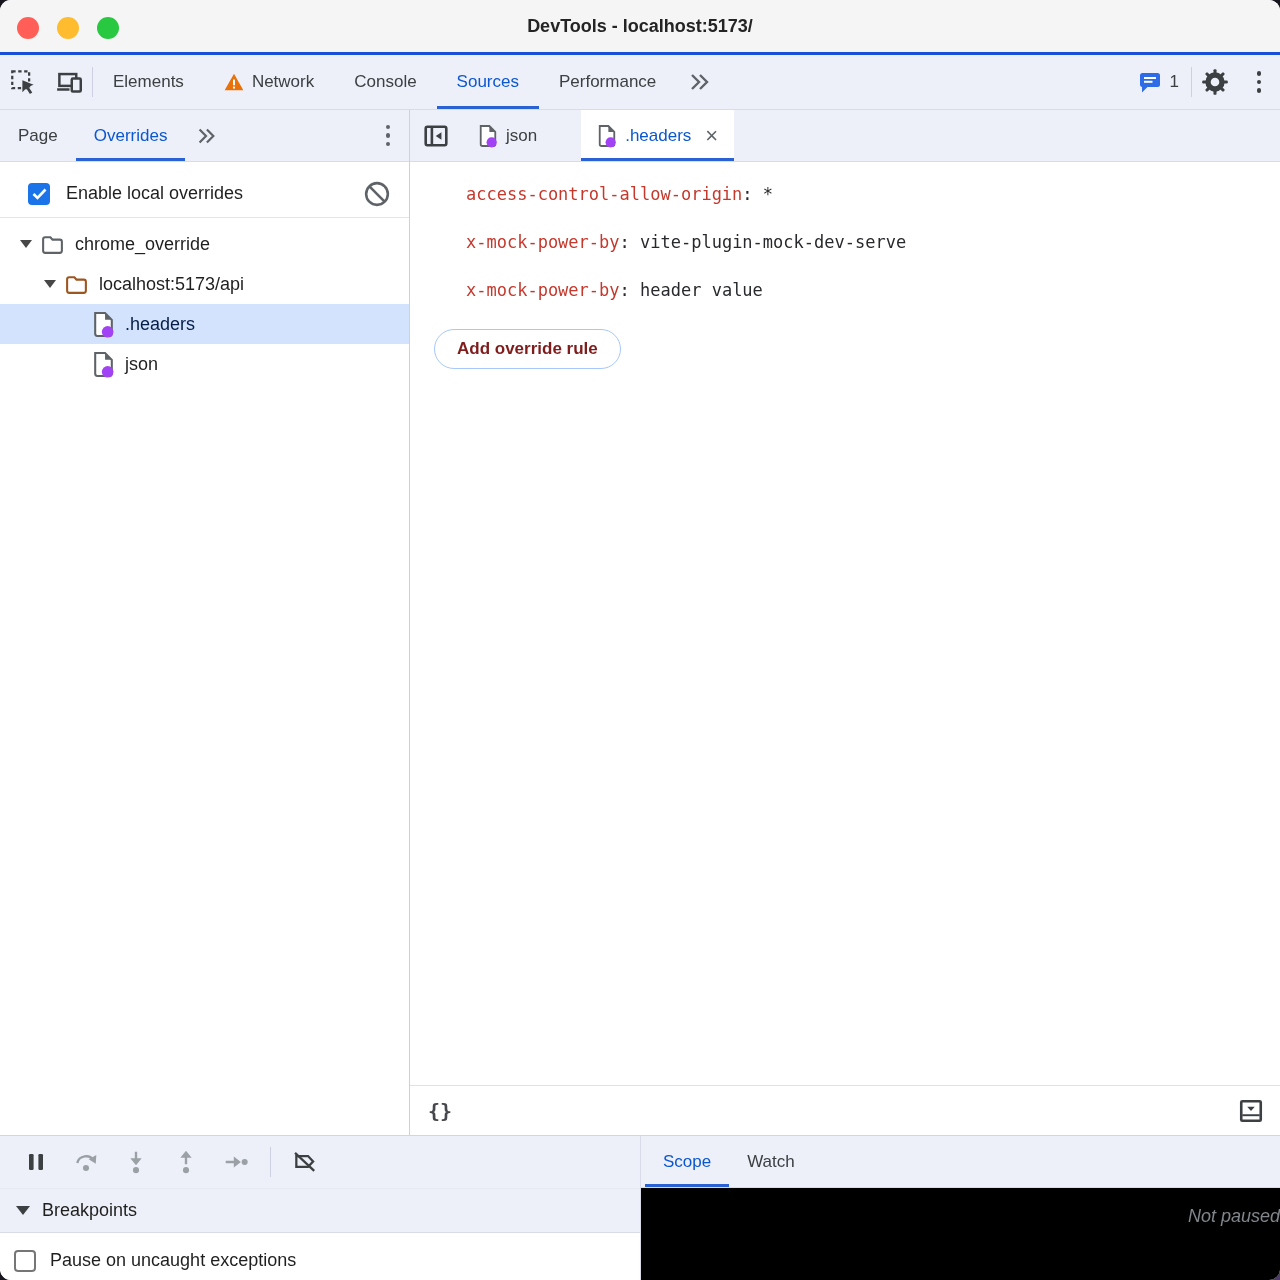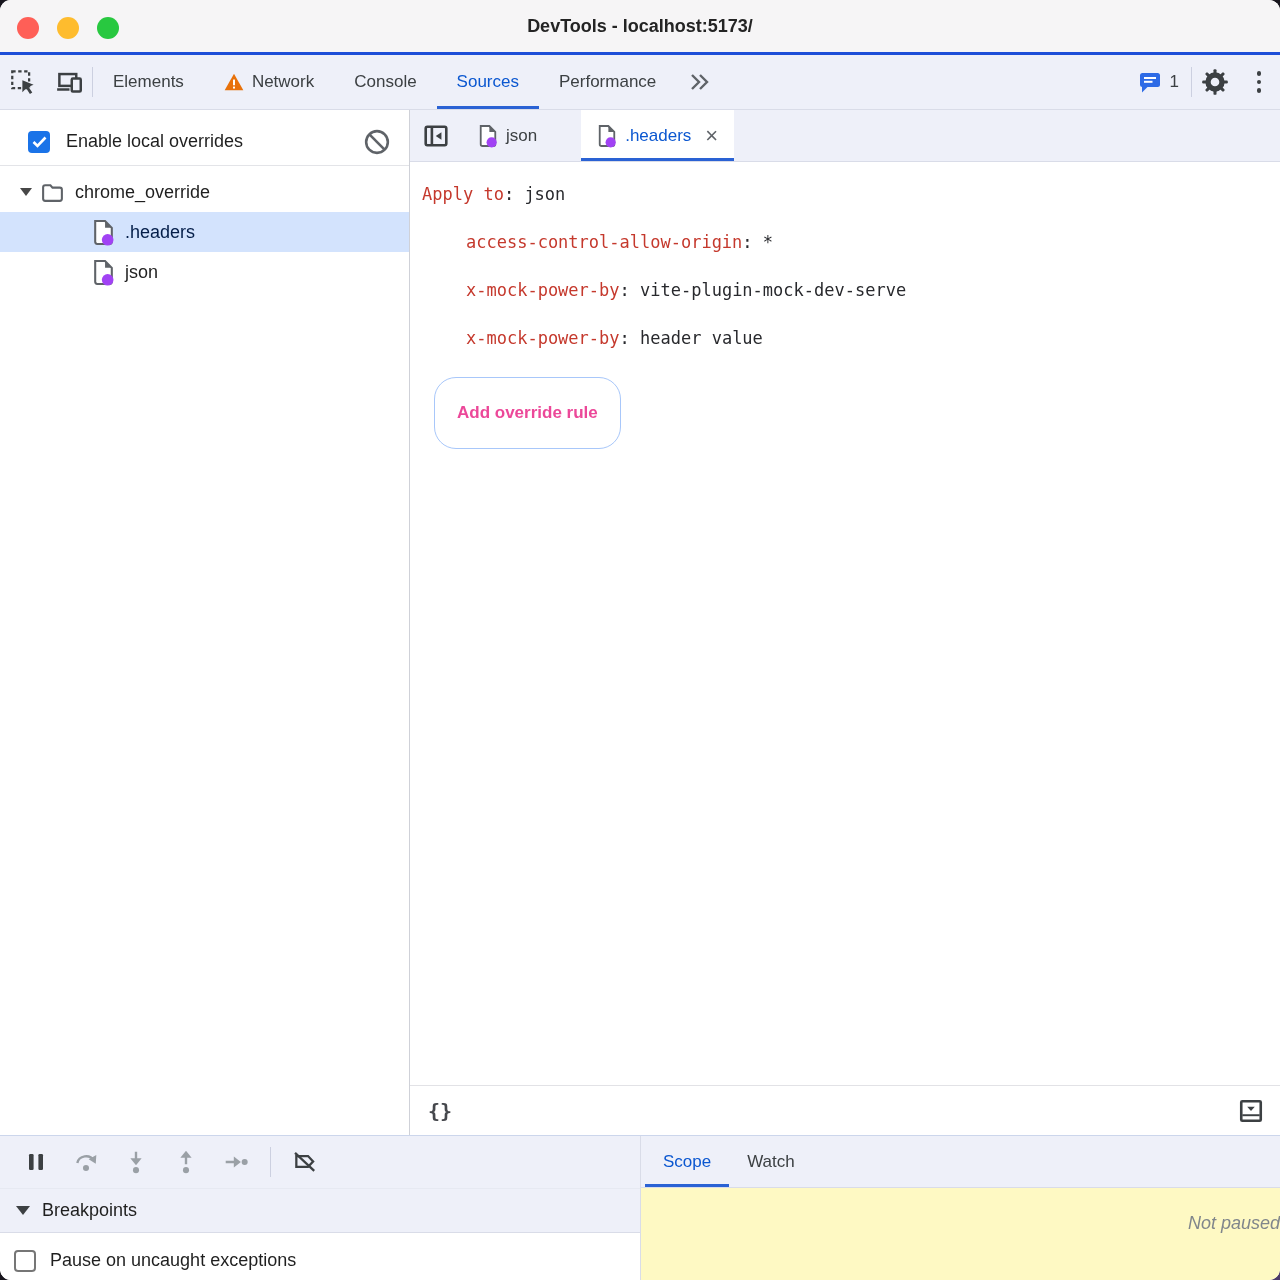--- a/index.html
+++ b/index.html
@@ -99,22 +99,22 @@
   .code-area { flex:1 1 auto; padding:8px 0 0 12px; overflow:hidden; }
   .code-line {
     font-family:"DejaVu Sans Mono","Liberation Mono",monospace;
     font-size:17px; height:48px; line-height:48px; white-space:pre;
   }
   .code-line.indented { padding-left:44px; }
   .hname { color:#c5392d; }
   .hpunct, .hvalue { color:#28292d; }
   .add-rule-btn {
     display:inline-block; margin:15px 0 0 12px;
-    padding:25px 22px; border:1.5px solid #a8c7fa; border-radius:22px;
-    color:#ec4899; font-size:17px; font-weight:bold; background:#fff; cursor:pointer;
+    padding:9px 22px; border:1.5px solid #a8c7fa; border-radius:22px;
+    color:#7f1d1d; font-size:17px; font-weight:bold; background:#fff; cursor:pointer;
   }
   .learn-more {
     display:inline-block; margin:17px 0 0 12px;
     font-size:18px; color:#0b57d0; text-decoration:underline; cursor:pointer;
   }
   
   .ed-statusbar {
     height:50px; flex:0 0 50px; border-top:1px solid #e2e2e6;
     display:flex; align-items:center; padding:0 16px 0 18px;
   }
@@ -134,21 +134,21 @@
   .dbg-sep { width:1px; height:30px; background:#ccd0e0; margin:0 6px; }
   .breakpoints-row {
     height:45px; flex:0 0 45px; background:#eef0f9;
     border-top:1px solid #e6e9f2; border-bottom:1px solid #d9dce8;
     display:flex; align-items:center; padding-left:16px; gap:12px; cursor:pointer;
   }
   .breakpoints-row .twisty { width:0; height:0; border-left:7px solid transparent; border-right:7px solid transparent; border-top:9px solid #3c4043; }
   .breakpoints-label { font-size:18px; color:#1f1f1f; }
   .pause-row { flex:1 1 auto; background:#fff; display:flex; align-items:center; padding-left:14px; gap:14px;margin-top:8px; }
   .pause-label { font-size:18px; color:#1f1f1f; }
-  .bp-right { flex:1 1 auto; display:flex; flex-direction:column; background:#fef9c3;gap:7px; }
+  .bp-right { flex:1 1 auto; display:flex; flex-direction:column; background:#000000; }
   .scope-strip { height:52px; flex:0 0 52px; background:#eef0f9; border-bottom:1px solid #d9dce8; display:flex; align-items:stretch; padding-left:4px; }
   .not-paused { text-align:right; padding-top:18px; font-size:18px; font-style:italic; color:#80868b; }
   svg { display:block; }
 </style>
 </head>
 <body>
 
 <div class="window">
 
   <div class="titlebar">
@@ -244,20 +244,41 @@
         <i></i>
           <i></i>
           <i></i>
       </div>
     </div>
   </div>
 
   <div class="main-row">
 
     <div class="sidebar">
+      <div class="tabstrip">
+        <div class="pane-tab">
+          <span>Page</span>
+        </div>
+        <div class="pane-tab active">
+          <span>Overrides</span>
+        </div>
+        <div class="strip-icon">
+          <span>
+            <svg width="22" height="22" viewBox="0 0 24 24" fill="none" stroke="#5f6368" stroke-width="2.4">
+              <path d="M5 5 l7 7 -7 7"></path>
+                <path d="M13 5 l7 7 -7 7"></path>
+            </svg>
+          </span>
+        </div>
+        <div class="kebab" style="margin-left:auto;">
+          <i style="background:#5f6368"></i>
+            <i style="background:#5f6368"></i>
+            <i style="background:#5f6368"></i>
+        </div>
+      </div>
 
       <div class="enable-row">
         <div class="checkbox">
           <svg width="15" height="12" viewBox="0 0 15 12">
               <polyline points="1.5,6 5.5,10 13.5,1.5" fill="none" stroke="#fff" stroke-width="2.6"></polyline>
             </svg>
         </div>
         <span class="enable-label">Enable local overrides</span>
         <div class="block-btn">
           <span>
@@ -272,20 +293,29 @@
       <div class="tree">
         <div class="tree-row tr-depth0">
           <span class="twisty"></span>
           <span>
             <svg width="25" height="25" viewBox="0 0 24 24" fill="none" stroke="#5f6368" stroke-width="2">
               <path d="M3 7 a2 2 0 0 1 2 -2 h5 l2 2.3 h7 a2 2 0 0 1 2 2 v8.7 a2 2 0 0 1 -2 2 H5 a2 2 0 0 1 -2 -2 Z"></path>
             </svg>
           </span>
           <span class="tree-label">chrome_override</span>
         </div>
+        <div class="tree-row tr-depth1">
+          <span class="twisty"></span>
+          <span>
+            <svg width="25" height="25" viewBox="0 0 24 24" fill="none" stroke="#9c5620" stroke-width="2">
+              <path d="M3 7 a2 2 0 0 1 2 -2 h5 l2 2.3 h7 a2 2 0 0 1 2 2 v8.7 a2 2 0 0 1 -2 2 H5 a2 2 0 0 1 -2 -2 Z"></path>
+            </svg>
+          </span>
+          <span class="tree-label">localhost:5173/api</span>
+        </div>
         <div class="tree-row tr-depth2 selected">
           <span>
             <svg width="23" height="27" viewBox="0 0 22 26">
               <path d="M3 2 h9.5 l6.5 6.5 V22 a2 2 0 0 1 -2 2 H5 a2 2 0 0 1 -2 -2 Z" fill="#fff" stroke="#5f6368" stroke-width="2"></path>
               <path d="M12.5 2 l6.5 6.5 h-6.5 z" fill="#5f6368"></path>
               <circle cx="15" cy="20" r="5.6" fill="#a142f4"></circle>
             </svg>
           </span>
           <span class="tree-label">.headers</span>
         </div>
@@ -331,21 +361,20 @@
               <path d="M12.5 2 l6.5 6.5 h-6.5 z" fill="#5f6368"></path>
               <circle cx="15" cy="20" r="5.6" fill="#a142f4"></circle>
             </svg>
           </span>
           <span>.headers</span>
           <span class="close-x">×</span>
         </div>
       </div>
 
       <div class="code-area">
-        <div class="code-line"><span class="hname">Apply to</span><span class="hpunct">: </span><span class="hvalue">json</span></div>
         <div class="code-line indented"><span class="hname">access-control-allow-origin</span><span class="hpunct">: </span><span class="hvalue">*</span></div>
         <div class="code-line indented"><span class="hname">x-mock-power-by</span><span class="hpunct">: </span><span class="hvalue">vite-plugin-mock-dev-serve</span></div>
         <div class="code-line indented"><span class="hname">x-mock-power-by</span><span class="hpunct">: </span><span class="hvalue">header value</span></div>
         <div>
           <button class="add-rule-btn">Add override rule</button>
         </div>
       </div>
 
       <div class="ed-statusbar">
         <span class="pretty-print">{}</span>

